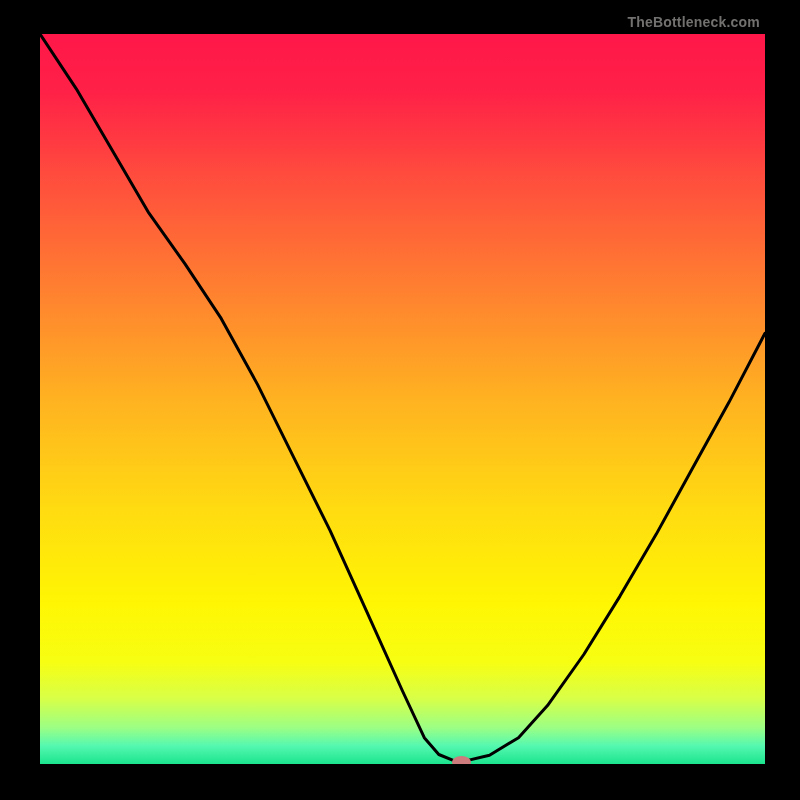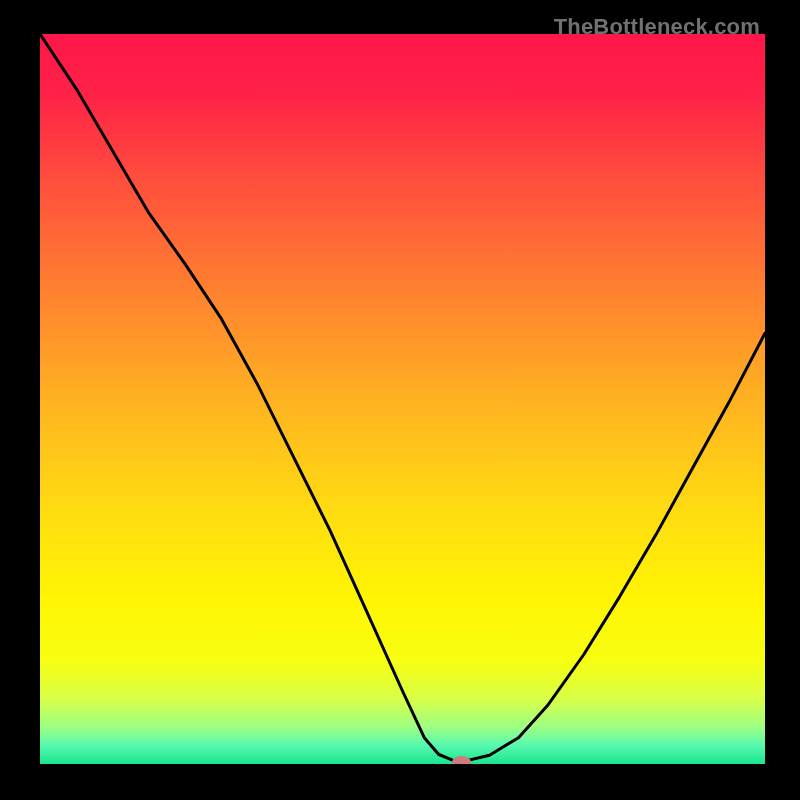--- a/index.html
+++ b/index.html
@@ -39,21 +39,21 @@
   .marker {
     position: absolute;
     border-radius: 50%;
     background: #cd7b7d;
   }
   .attribution {
     position: absolute;
     top: 7px;
     right: 33px;
     font-family: Arial, Helvetica, sans-serif;
-    font-size: 22px;
+    font-size: 14px;
     font-weight: 600;
     color: #72716f;
     letter-spacing: 0.2px;
     white-space: nowrap;
     margin-left: 28px;
   }
 </style>
 </head>
 <body>
 

